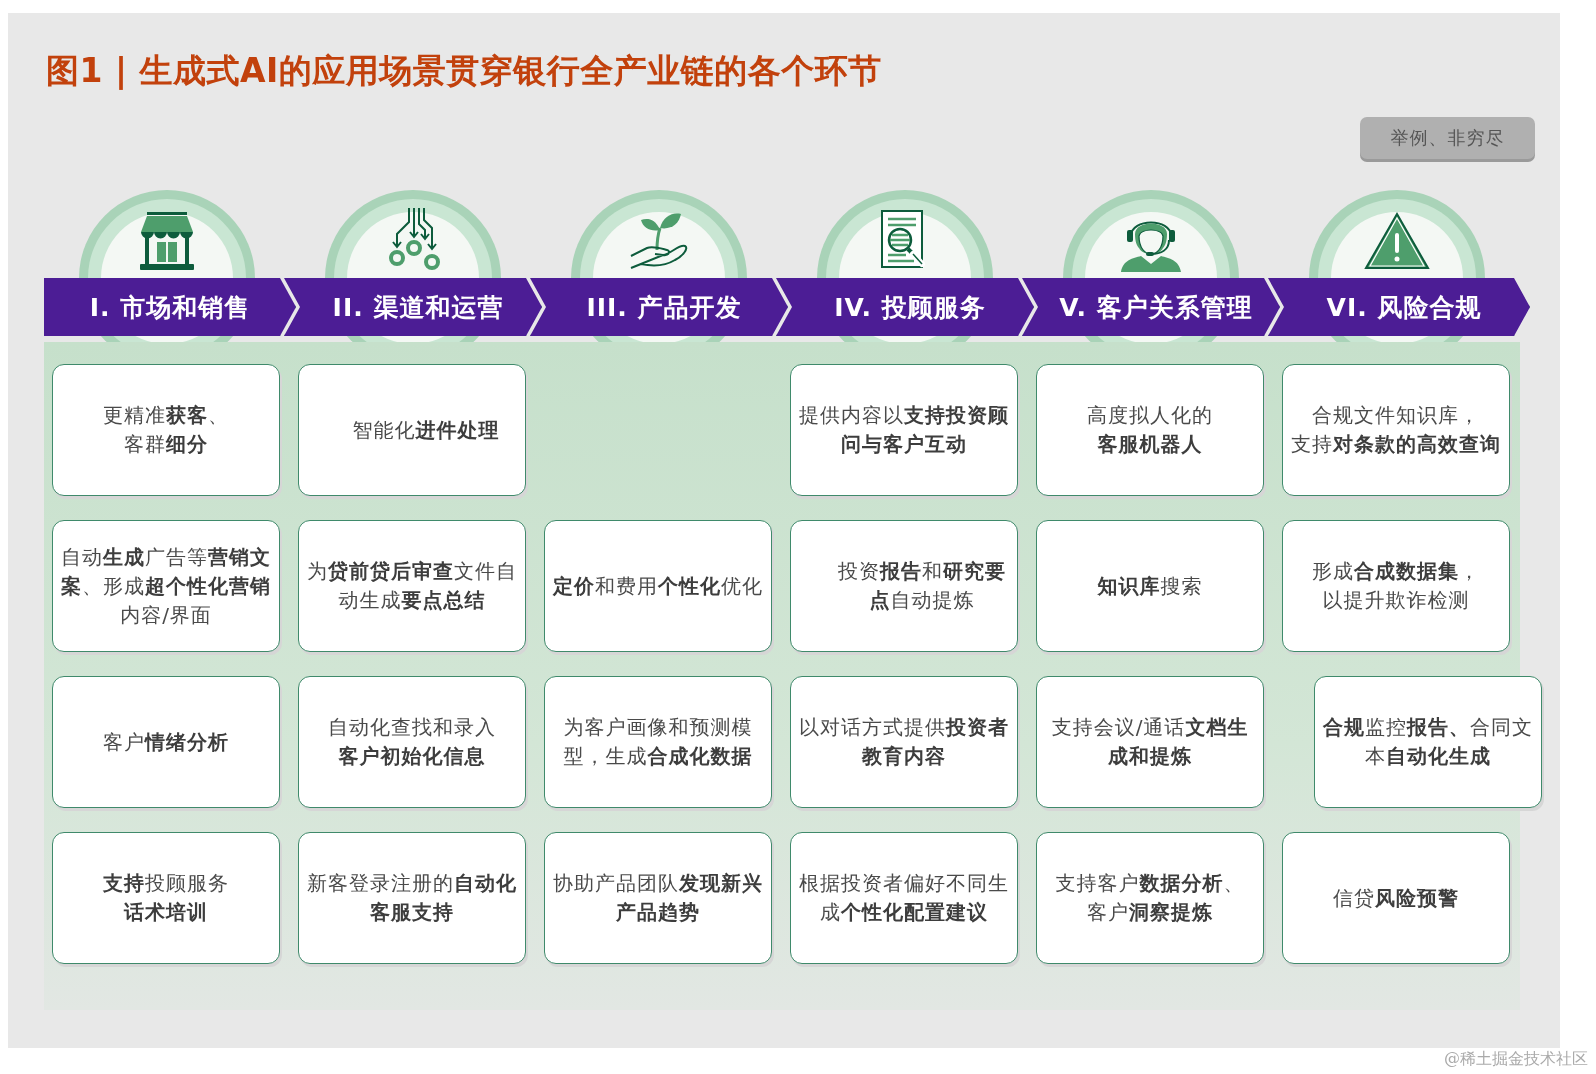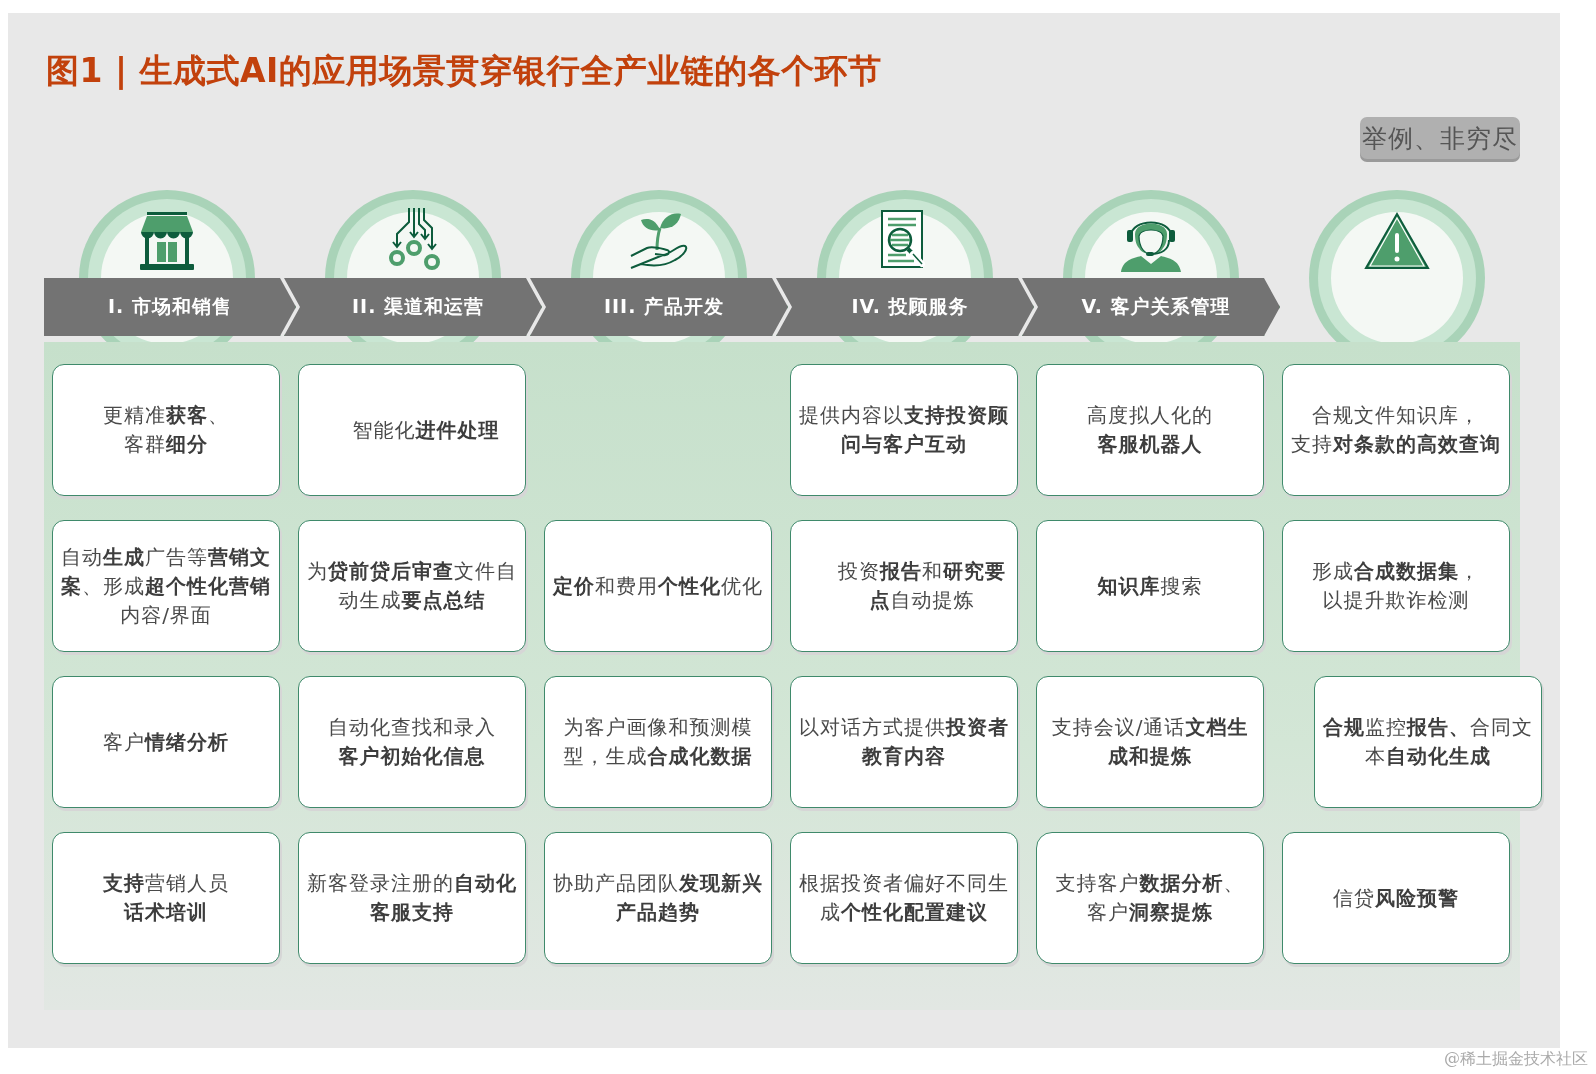--- a/index.html
+++ b/index.html
@@ -9,24 +9,24 @@
   .panel {
     position: absolute; left: 8px; top: 13px; width: 1552px; height: 1035px;
     background: #e8e8e8;
   }
   .title {
     position: absolute; left: 38px; top: 36px;
     font-size: 33px; font-weight: bold; color: #c2410c; letter-spacing: 0.5px;
     white-space: nowrap;
   }
   .tag {
-    position: absolute; left: 1352px; top: 104px; width: 160px; height: 42px;
+    position: absolute; left: 1352px; top: 104px; width: 175px; height: 42px;
     background: #b0b0b0; border-radius: 7px;
     box-shadow: 0 3px 0 #9a9a9a;
-    color: #555; font-size: 25px; display: flex; align-items: center; justify-content: center;
+    color: #555; font-size: 18px; display: flex; align-items: center; justify-content: center;
     letter-spacing: 1px;
   }
 
   .columns { position: absolute; left: 44px; top: 190px; width: 1490px; height: 820px; }
   .col { position: absolute; top: 0; width: 246px; height: 820px; }
 
   .arc {
     position: absolute; top: 0; left: 50%; transform: translateX(-50%);
     width: 176px; height: 176px; border-radius: 50%;
     background: #a9d3b8;
@@ -40,22 +40,22 @@
     position: absolute; left: 22px; top: 22px; right: 22px; bottom: 22px; border-radius: 50%;
     background: #f4f8f4;
   }
   .icon-wrap {
     position: absolute; left: 50%; top: 18px; transform: translateX(-50%);
     width: 72px; height: 66px; display: flex; align-items: center; justify-content: center;
   }
 
   .banner {
     position: absolute; top: 88px; height: 58px;
-    background: #737373;
-    color: #fff; font-size: 19px; font-weight: bold;
+    background: #4c1d95;
+    color: #fff; font-size: 25px; font-weight: bold;
     display: flex; align-items: center; justify-content: center;
     letter-spacing: 1px;
     box-shadow: 0 3px 0 #4d9a67;
   }
   .body-bg {
     position: absolute; top: 152px; left: 0; width: 246px; height: 668px;
     background: linear-gradient(#c6e0cb 0%, #d3e6d6 60%, #e2e7e3 100%);
   }
   .card {
     position: absolute; left: 8px; width: 228px; height: 132px;
@@ -104,21 +104,21 @@
       <div class="card" style="top: 174px;">
         <div><span>更精准</span><b>获客</b><span>、</span><br><span>客群</span><b>细分</b></div>
       </div>
       <div class="card" style="top: 330px;">
         <div><span>自动</span><b>生成</b><span>广告等</span><b>营销文案</b><span>、形成</span><b>超个性化营销</b><span>内容/界面</span></div>
       </div>
       <div class="card" style="top: 486px;">
         <div><span>客户</span><b>情绪分析</b></div>
       </div>
       <div class="card" style="top: 642px;">
-        <div><b>支持</b><span>营销人员</span><br><b>话术培训</b></div>
+        <div><b>支持</b><span>投顾服务</span><br><b>话术培训</b></div>
       </div>
     </div>
   <div class="col" style="left:246px">
       <div class="arc">
         <div class="ring2"></div>
         <div class="ring3"></div>
         <div class="icon-wrap">
           <svg width="60" height="66" viewBox="0 0 60 66" fill="none" stroke="#0d5c3c" stroke-width="2">
     <path d="M26 0 v14 l-12 12 v12"></path>
             <path d="M31 0 v28"></path>
@@ -235,37 +235,38 @@
       <div class="body-bg"></div>
       <div class="card" style="top: 174px;">
         <div><span>高度拟人化的</span><br><b>客服机器人</b></div>
       </div>
       <div class="card" style="top: 330px;">
         <div><b>知识库</b><span>搜索</span></div>
       </div>
       <div class="card" style="top: 486px;">
         <div><span>支持会议/通话</span><b>文档生成和提炼</b></div>
       </div>
-      <div class="card" style="top: 642px; border-radius: 16px;">
+      <div class="card" style="top: 642px;">
         <div><span>支持客户</span><b>数据分析</b><span>、</span><br><span>客户</span><b>洞察提炼</b></div>
       </div>
     </div>
   <div class="col" style="left:1230px">
       <div class="arc">
         <div class="ring2"></div>
         <div class="ring3"></div>
         <div class="icon-wrap">
           <svg width="66" height="60" viewBox="0 0 66 60">
     <polygon points="33,3 64,57 2,57" fill="#4e9e6c" stroke="#0d5c3c" stroke-width="2"></polygon>
     <polygon points="33,7 60,55 6,55" fill="none" stroke="#fff" stroke-width="1.2"></polygon>
     <rect x="31" y="22" width="4" height="20" rx="2" fill="#fff"></rect>
             <circle cx="33" cy="48" r="2.5" fill="#fff"></circle>
           </svg>
         </div>
       </div>
+      <div class="banner" style="left: -6px; width: 262px; clip-path: polygon(0px 0px, calc(100% - 16px) 0px, 100% 50%, calc(100% - 16px) 100%, 0px 100%, 16px 50%); padding-left: 10px;">VI. 风险合规</div>
       <div class="body-bg"></div>
       <div class="card" style="top: 174px;">
         <div><span>合规文件知识库，</span><br><span>支持</span><b>对条款的高效查询</b></div>
       </div>
       <div class="card" style="top: 330px;">
         <div><span>形成</span><b>合成数据集</b><span>，</span><br><span>以提升欺诈检测</span></div>
       </div>
       <div class="card" style="top: 486px; margin-left: 32px;">
         <div><b>合规</b><span>监控</span><b>报告、</b><span>合同文本</span><b>自动化生成</b></div>
       </div>

